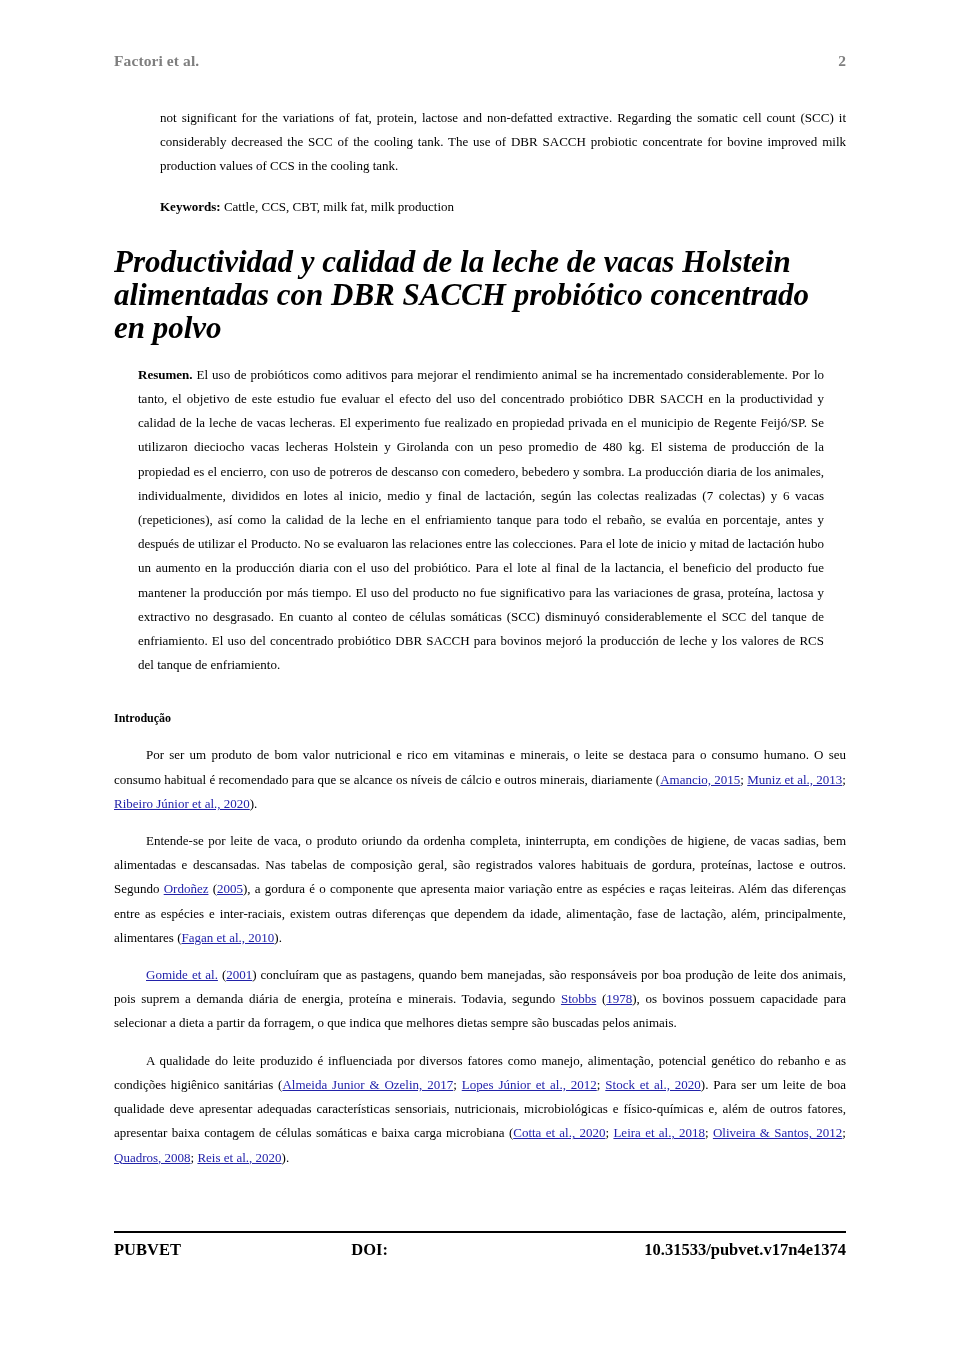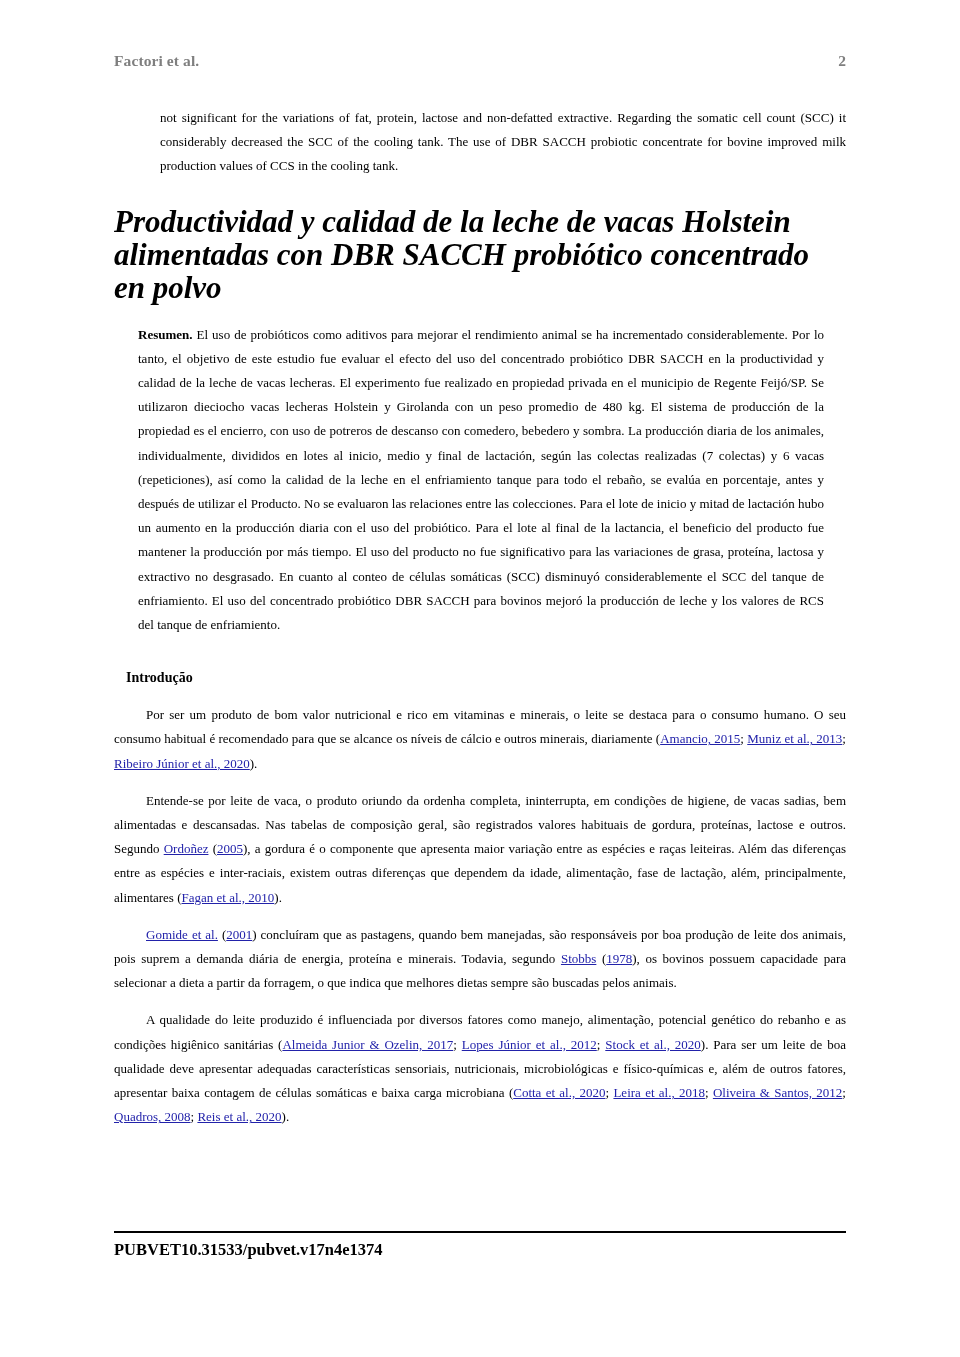--- a/index.html
+++ b/index.html
@@ -92,23 +92,23 @@
     margin-left: 24px;
     width: 686px;
   }
 
   .palabras {
     margin-top: 16px;
   }
 
   
   h2.section {
-    font-size: 14px;
+    font-size: 12px;
     font-weight: bold;
-    margin: 12px;
+    margin: 0;
     padding: 0;
     line-height: 24px;
     font-family: "Liberation Serif", "DejaVu Serif", serif;
   }
   .intro-wrap {
     margin-top: 29px;
     margin-left: 0px;
     width: 732px;
   }
   .body-para {
@@ -156,20 +156,21 @@
 
   <div class="runhead">
     <span>Factori et al.</span>
     <span class="page-no">2</span>
   </div>
 
   <div class="content">
 
     <div class="abs-block">
       <p class="abs-para">not significant for the variations of fat, protein, lactose and non-defatted extractive. Regarding the somatic cell count (SCC) it considerably decreased the SCC of the cooling tank. The use of DBR SACCH probiotic concentrate for bovine improved milk production values of CCS in the cooling tank.</p>
+      <p class="keywords"><b>Keywords:</b><span> Cattle, CCS, CBT, milk fat, milk production</span></p>
     </div>
 
     <div class="es-title">Productividad y calidad de la leche de vacas Holstein alimentadas con DBR SACCH probiótico concentrado en polvo</div>
 
     <div class="resumen-block">
       <p class="abs-para"><b>Resumen.</b><span> El uso de probióticos como aditivos para mejorar el rendimiento animal se ha incrementado considerablemente. Por lo tanto, el objetivo de este estudio fue evaluar el efecto del uso del concentrado probiótico DBR SACCH en la productividad y calidad de la leche de vacas lecheras. El experimento fue realizado en propiedad privada en el municipio de Regente Feijó/SP. Se utilizaron dieciocho vacas lecheras Holstein y Girolanda con un peso promedio de 480 kg. El sistema de producción de la propiedad es el encierro, con uso de potreros de descanso con comedero, bebedero y sombra. La producción diaria de los animales, individualmente, divididos en lotes al inicio, medio y final de lactación, según las colectas realizadas (7 colectas) y 6 vacas (repeticiones), así como la calidad de la leche en el enfriamiento tanque para todo el rebaño, se evalúa en porcentaje, antes y después de utilizar el Producto. No se evaluaron las relaciones entre las colecciones. Para el lote de inicio y mitad de lactación hubo un aumento en la producción diaria con el uso del probiótico. Para el lote al final de la lactancia, el beneficio del producto fue mantener la producción por más tiempo. El uso del producto no fue significativo para las variaciones de grasa, proteína, lactosa y extractivo no desgrasado. En cuanto al conteo de células somáticas (SCC) disminuyó considerablemente el SCC del tanque de enfriamiento. El uso del concentrado probiótico DBR SACCH para bovinos mejoró la producción de leche y los valores de RCS del tanque de enfriamiento.</span></p>
     </div>
 
     <div class="intro-wrap">
       <h2 class="section">Introdução</h2>
@@ -180,17 +181,18 @@
           <p class="body-para"><span>A qualidade do leite produzido é influenciada por diversos fatores como manejo, alimentação, potencial genético do rebanho e as condições higiênico sanitárias (</span><a class="cite" href="#">Almeida Junior &amp; Ozelin, 2017</a><span>; </span><a class="cite" href="#">Lopes Júnior et al., 2012</a><span>; </span><a class="cite" href="#">Stock et al., 2020</a><span>). Para ser um leite de boa qualidade deve apresentar adequadas características sensoriais, nutricionais, microbiológicas e físico-químicas e, além de outros fatores, apresentar baixa contagem de células somáticas e baixa carga microbiana (</span><a class="cite" href="#">Cotta et al., 2020</a><span>; </span><a class="cite" href="#">Leira et al., 2018</a><span>; </span><a class="cite" href="#">Oliveira &amp; Santos, 2012</a><span>; </span><a class="cite" href="#">Quadros, 2008</a><span>; </span><a class="cite" href="#">Reis et al., 2020</a><span>).</span></p>
         </div>
     </div>
 
   </div>
 
   <div class="footer">
     <div class="footer-rule"></div>
     <div class="footer-row">
       <span class="footer-left">PUBVET</span>
+      <span class="footer-mid">DOI:</span>
       <span class="footer-right">10.31533/pubvet.v17n4e1374</span>
     </div>
   </div>
 
 </div>
 
 </body></html>

